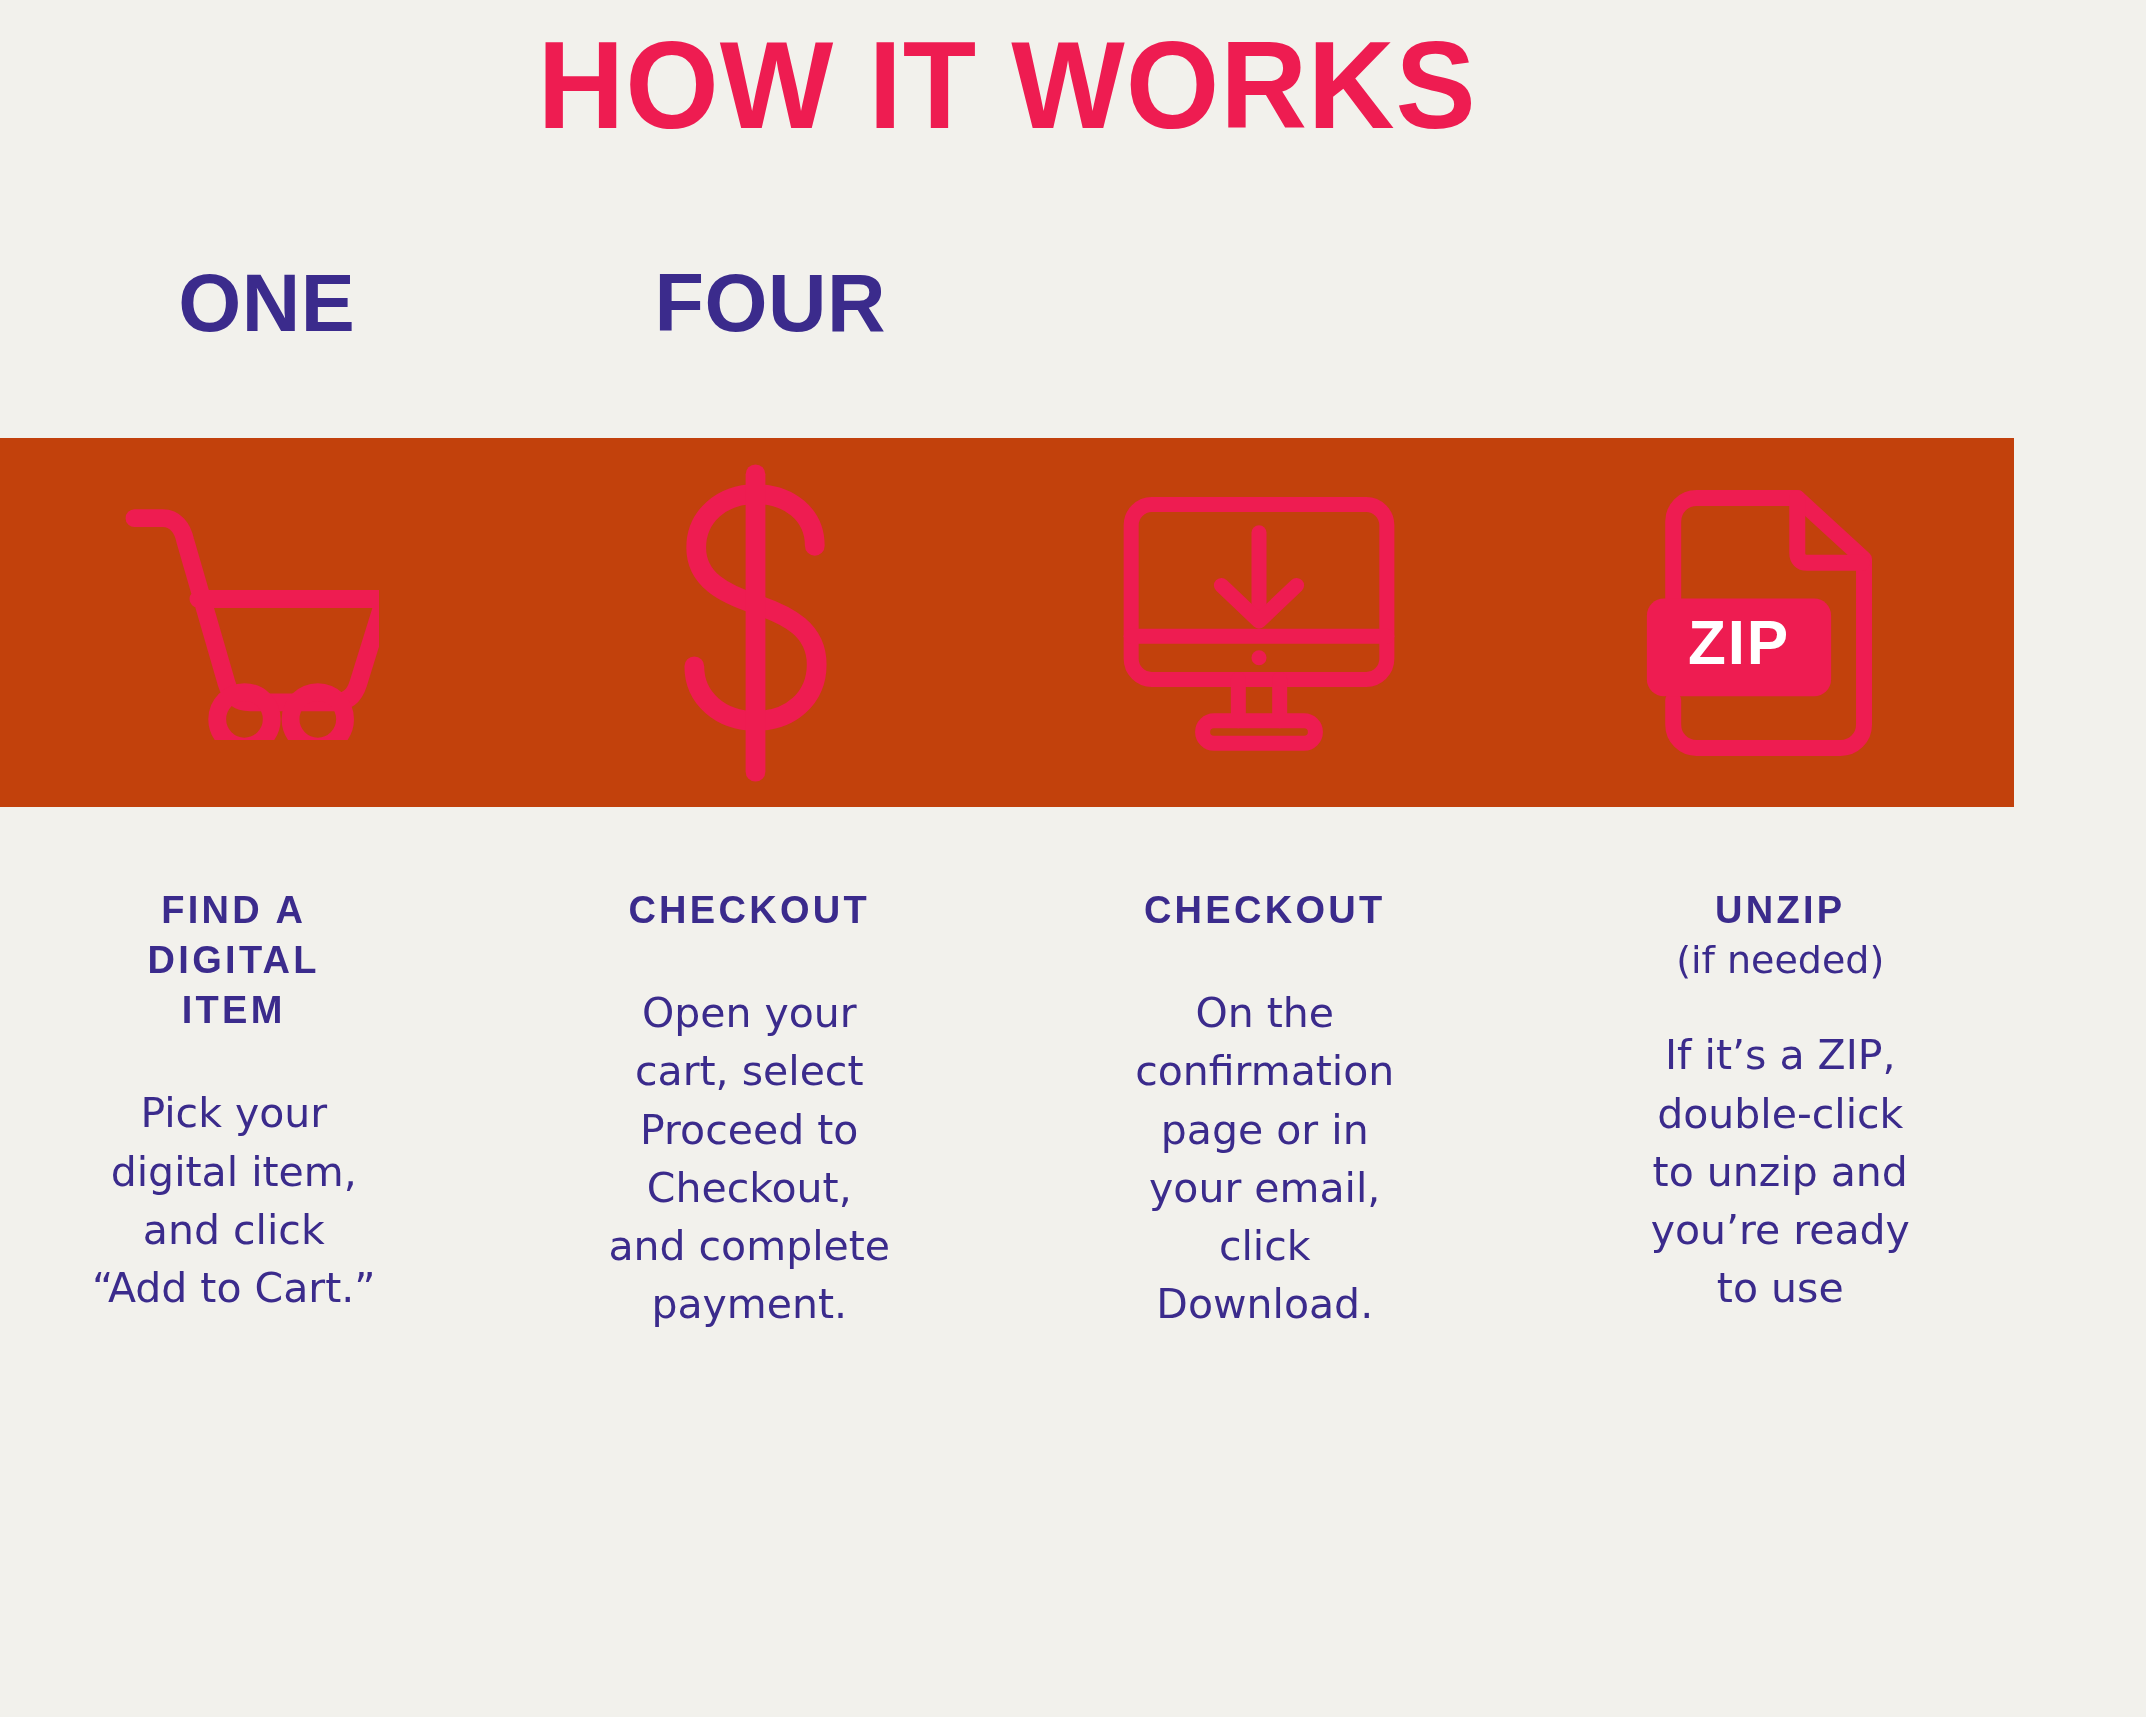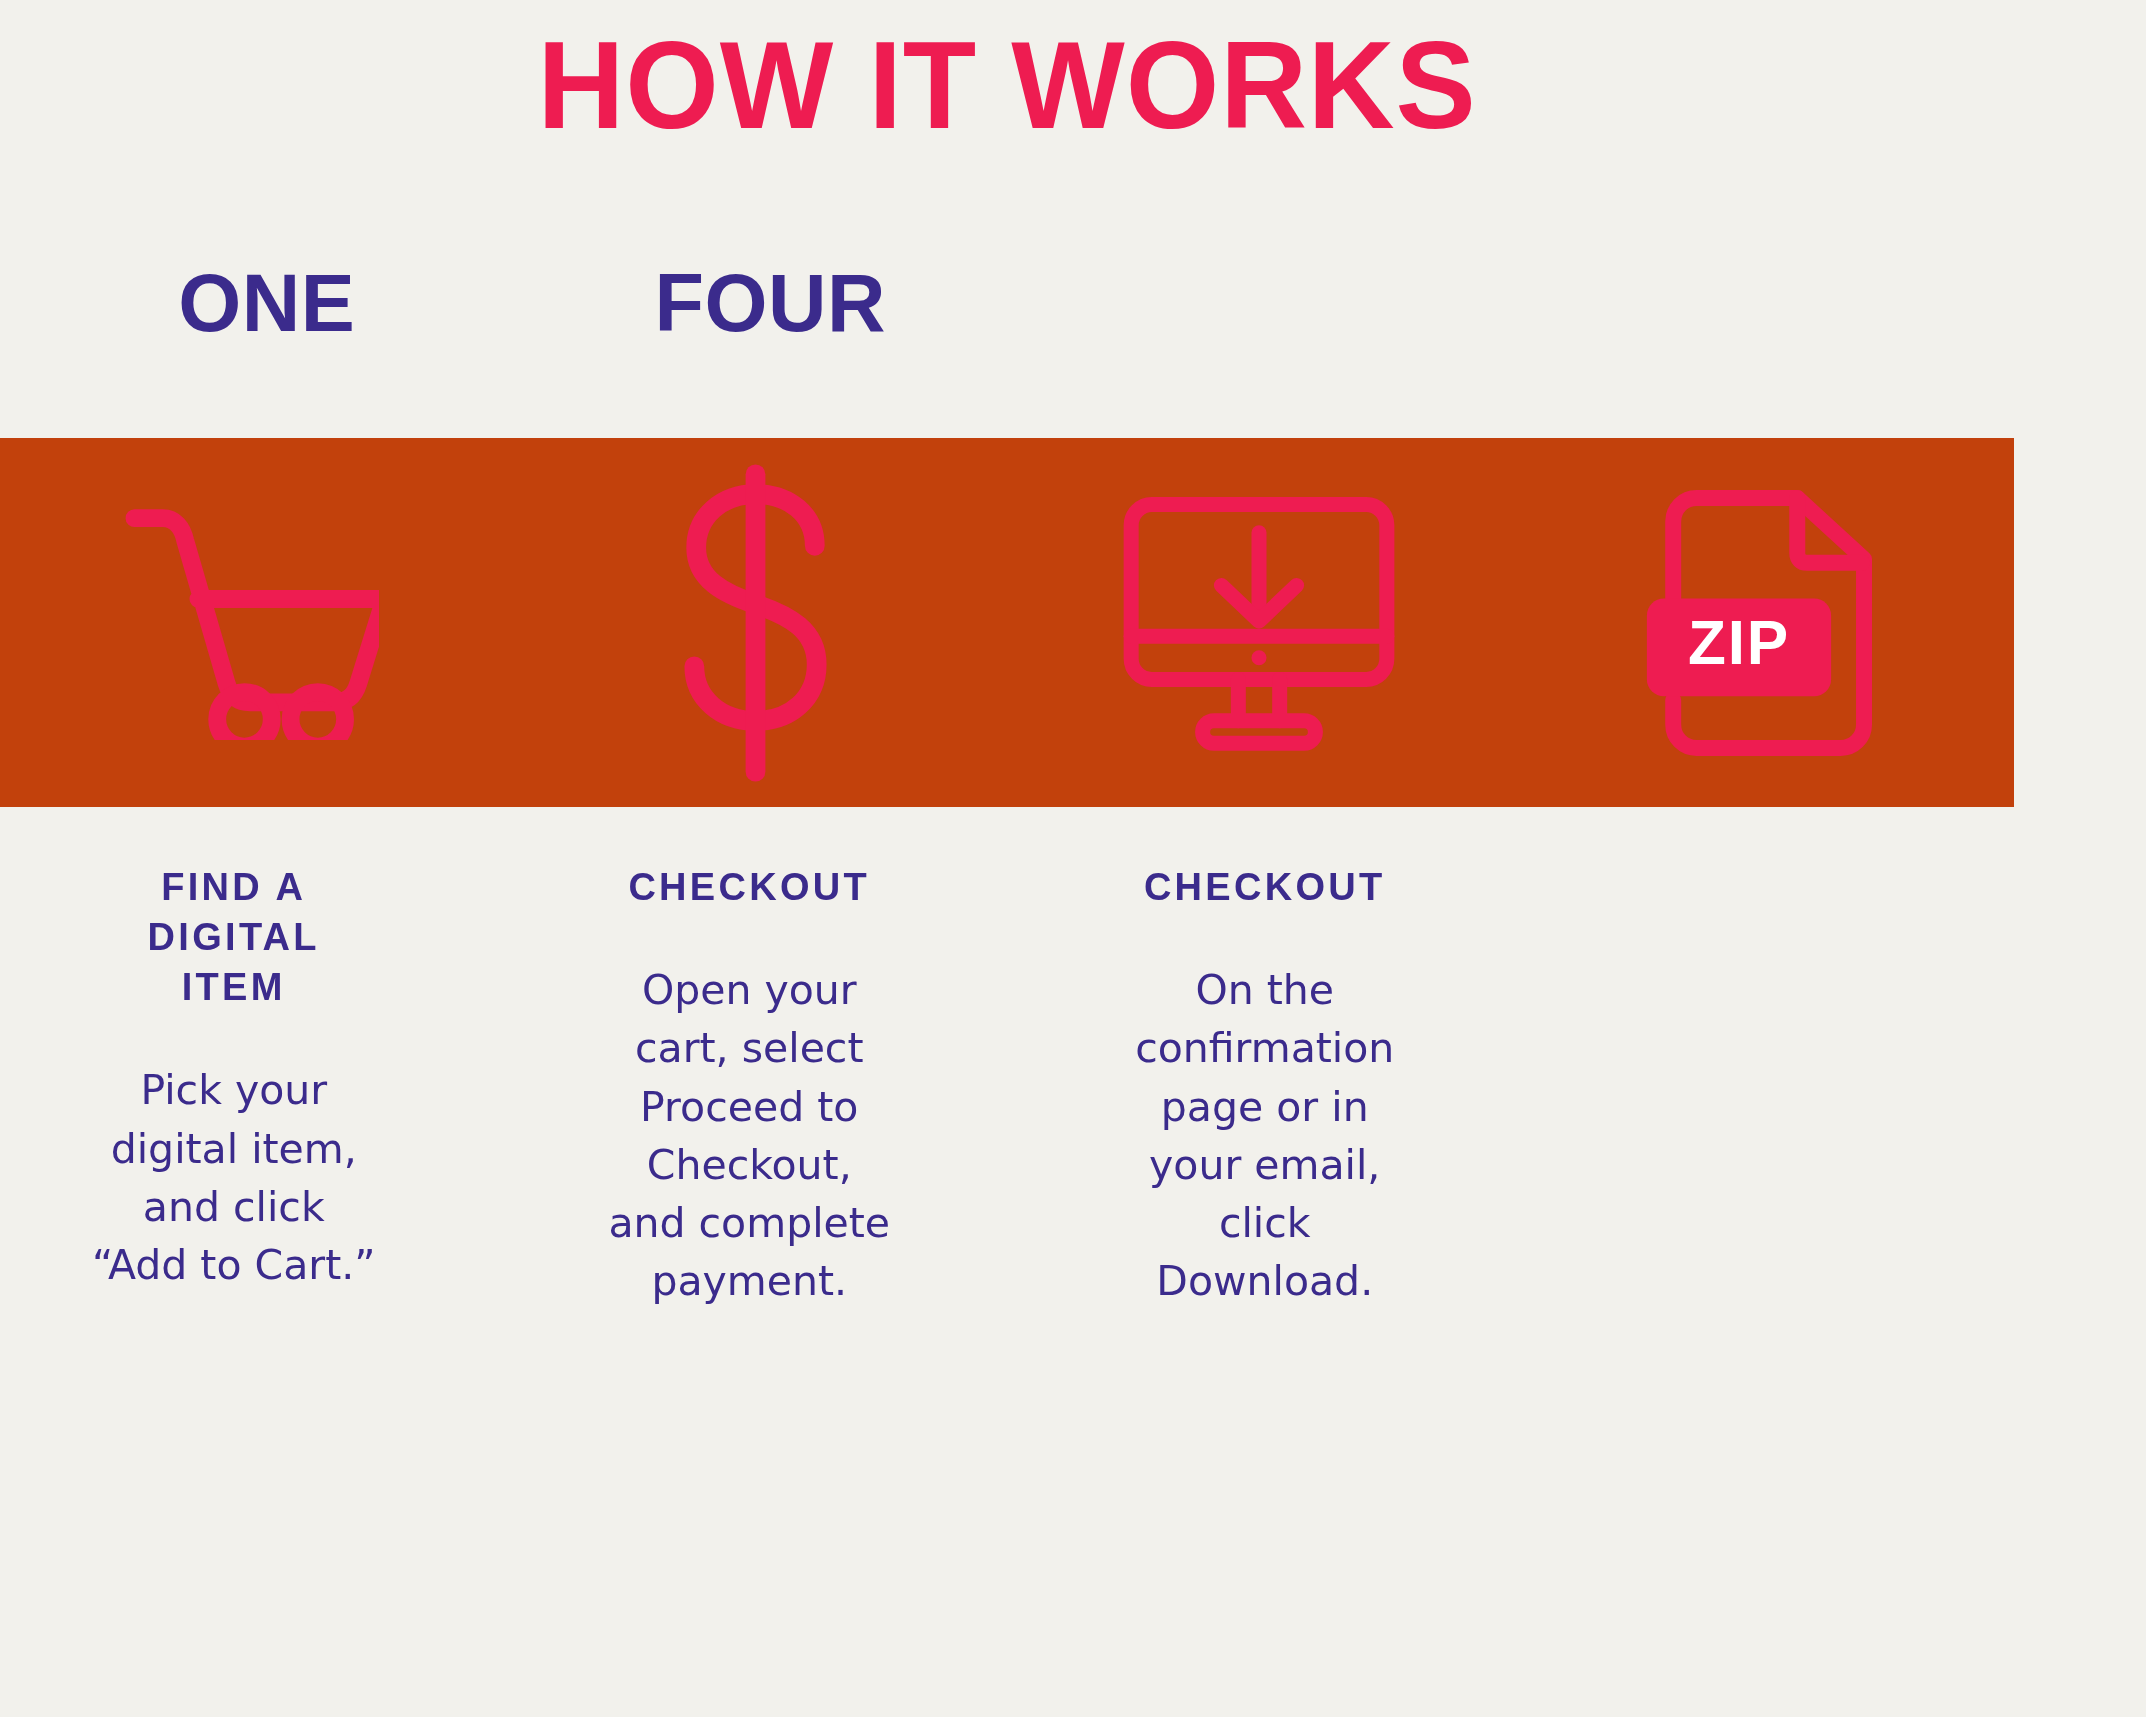--- a/index.html
+++ b/index.html
@@ -84,21 +84,21 @@
   .icon-svg {
     display: block;
   }
 
   
   .captions-row {
     flex: 1 1 auto;
     display: grid;
     grid-template-columns: repeat(4, 1fr);
     align-items: start;
-    padding-top: 55px;
+    padding-top: 78px;
     gap: 48px;
   }
   .caption-cell {
     display: flex;
     flex-direction: column;
     align-items: center;
     padding: 0 24.5px;
     box-sizing: border-box;
   }
   .caption-heading {
@@ -225,17 +225,27 @@
       <p class="caption-heading">CHECKOUT</p>
       <div class="caption-gap"></div>
       <p class="caption-body">On the
 confirmation
 page or in
 your email,
 click
 Download.</p>
     </div>
 
+    <div class="caption-cell">
+      <p class="caption-heading">UNZIP</p>
+      <p class="caption-subheading">(if needed)</p>
+      <div class="caption-gap small"></div>
+      <p class="caption-body">If it’s a ZIP,
+double-click
+to unzip and
+you’re ready
+to use</p>
+    </div>
 
   </div>
 
 </div>
 
 
 </body></html>

